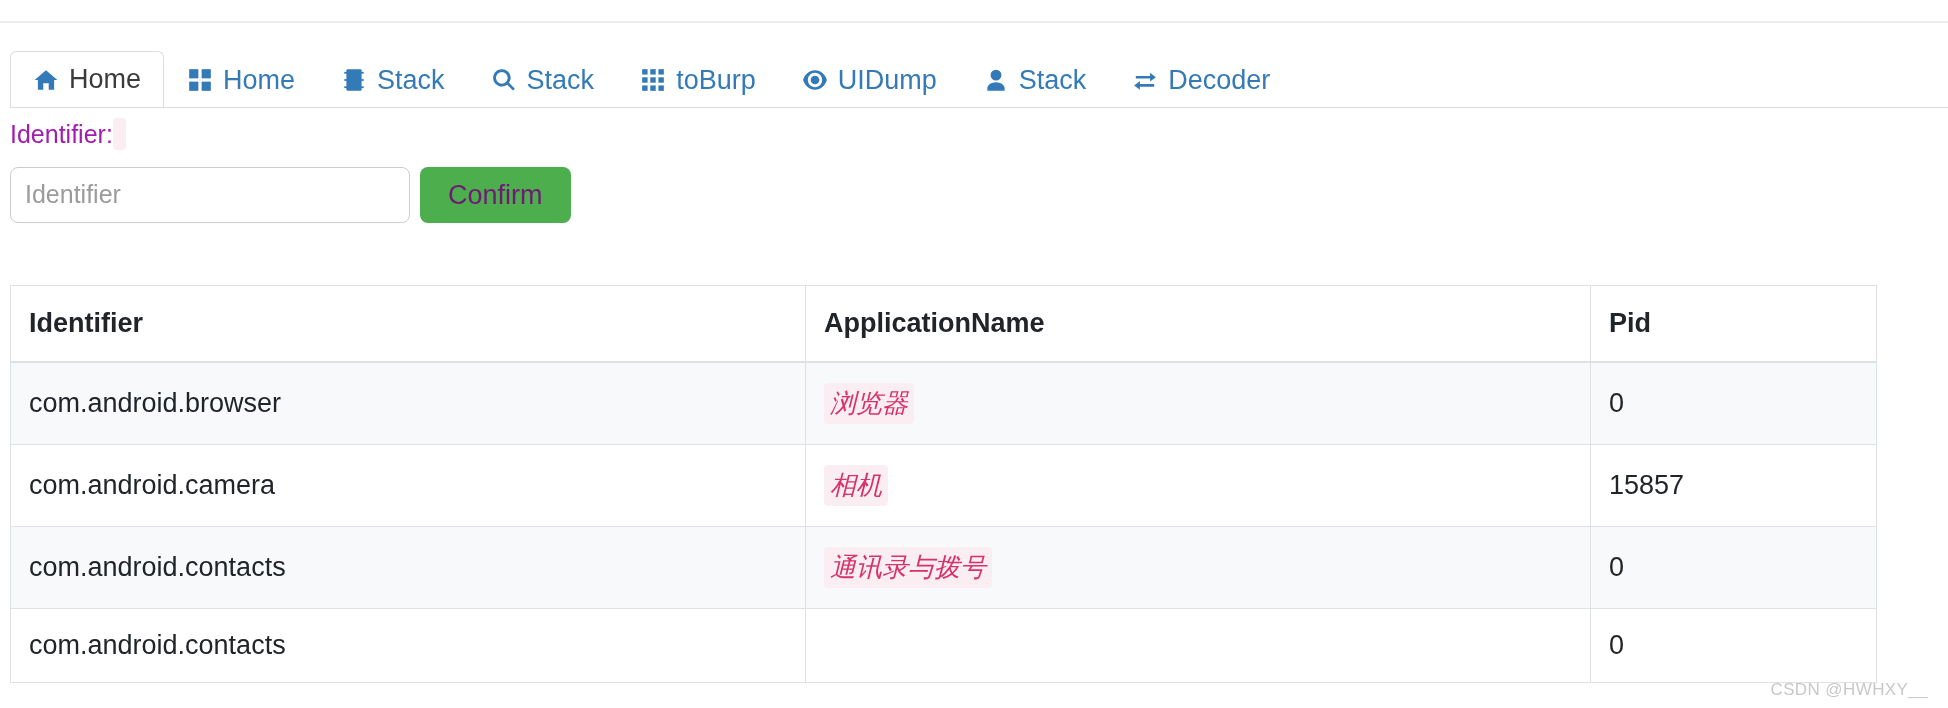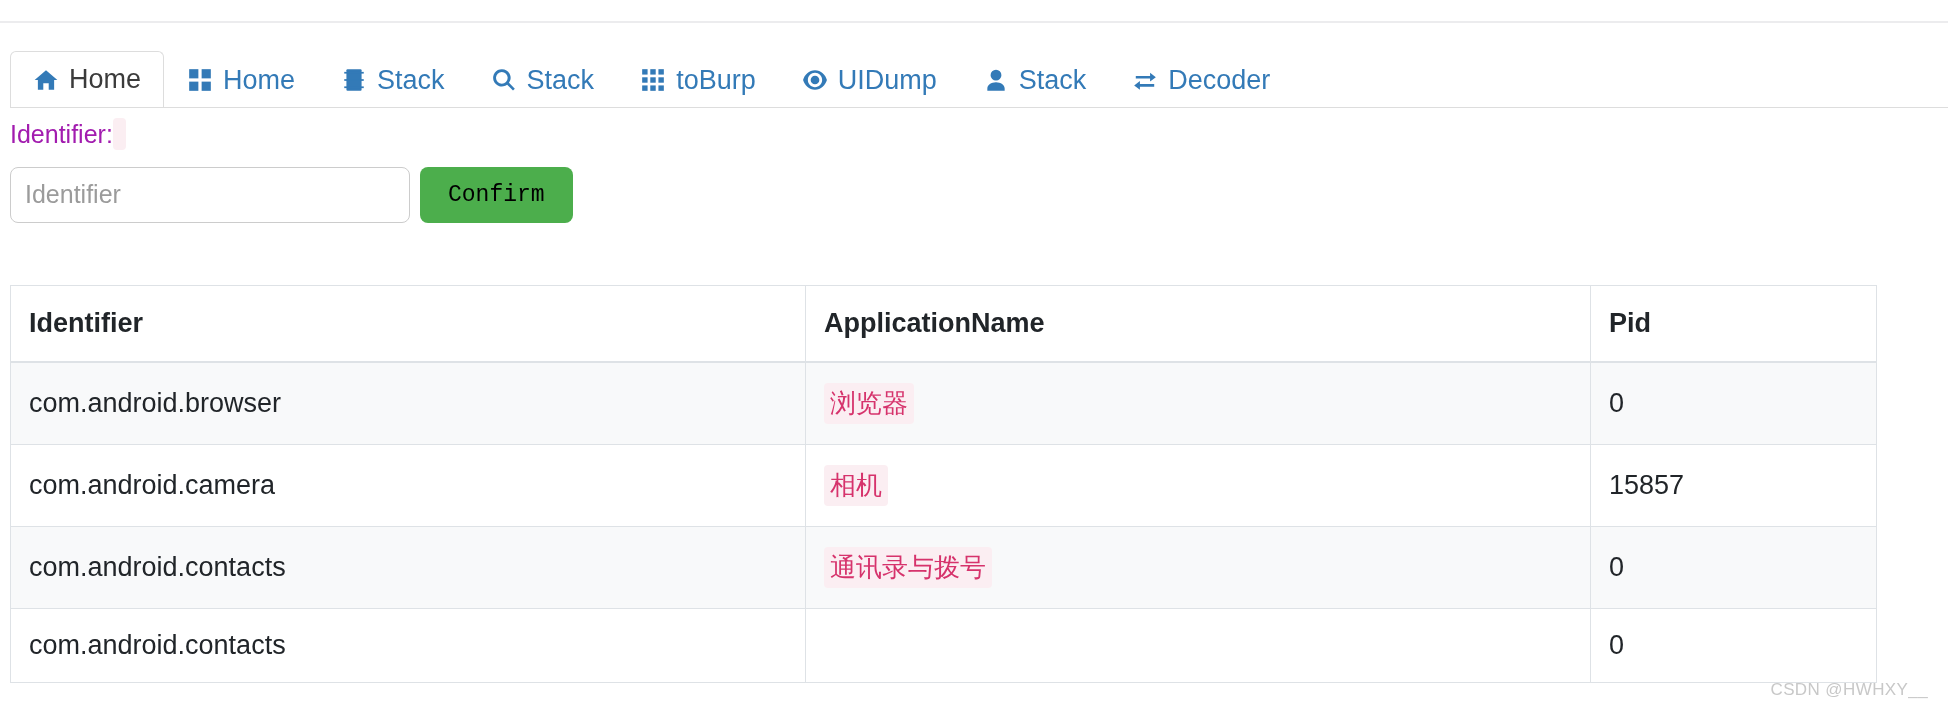--- a/index.html
+++ b/index.html
@@ -126,23 +126,23 @@
     outline: none;
   }
   .text-input::placeholder { color: #9b9b9b; }
 
   .confirm-btn {
     height: 56px;
     padding: 0 28px;
     border: none;
     border-radius: 8px;
     background: #4cae4c;
-    color: #000000;
-    font-size: 23px;
-    font-family: Liberation Mono, monospace;
+    color: #701a75;
+    font-size: 27px;
+    font-family: Liberation Sans, sans-serif;
     cursor: pointer;
     line-height: 56px;
   }
 
   
   .table-wrap {
     position: absolute;
     top: 285px;
     left: 10px;
     width: 1866px;
@@ -176,20 +176,21 @@
   col.c-name { width: 785px; }
   col.c-pid  { width: 286px; }
 
   .appname {
     background: #fbeef2;
     color: #d6336c;
     border-radius: 4px;
     padding: 3px 6px;
     font-size: 26px;
     display: inline-block;
+    font-style: italic;
   }
 
   
   .watermark {
     position: absolute;
     right: 20px;
     bottom: 8px;
     font-size: 17px;
     color: #c8c8c8;
     letter-spacing: 0.4px;

